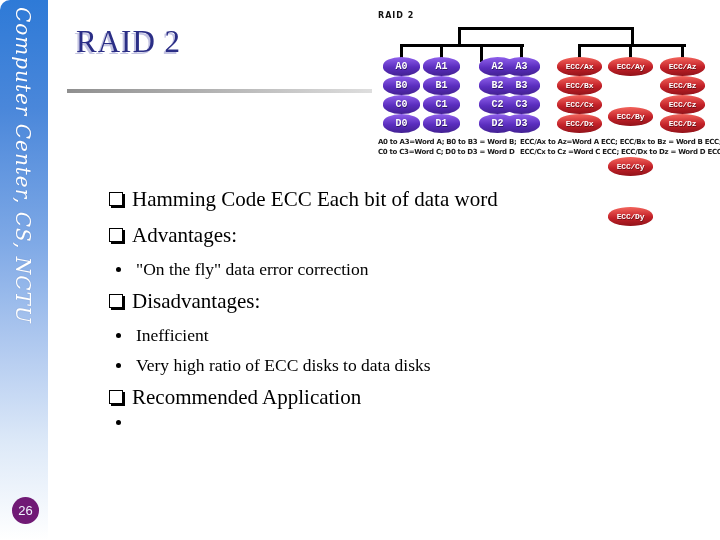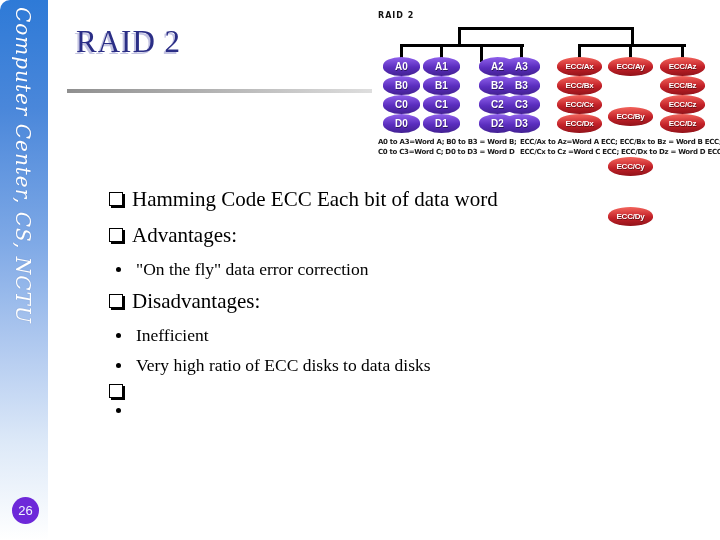--- a/index.html
+++ b/index.html
@@ -9,39 +9,39 @@
   
   .sidebar{position:absolute;left:0;top:0;width:48px;height:540px;
     background:linear-gradient(180deg,#2e7ad7 0%,#4a87da 20%,#7fa9e6 45%,#b3cbf0 65%,#dde9f8 82%,#ffffff 100%);
     border-top-left-radius:10px;}
   .sidebar-text{position:absolute;left:11px;top:7px;
     writing-mode:vertical-rl;
     font-family:"DejaVu Serif", serif;font-style:italic;font-size:20px;
     color:#ffffff;letter-spacing:1px;white-space:nowrap;
     text-shadow:0 0 1px rgba(40,60,120,0.35);}
   .page-badge{position:absolute;left:12px;top:497px;width:27px;height:27px;border-radius:50%;
-    background:#6d28d9;display:flex;align-items:center;justify-content:center;
+    background:#701a75;display:flex;align-items:center;justify-content:center;
     font-family:"Liberation Sans", sans-serif;font-size:13px;color:#f0f7ff;}
 
   
   .title{position:absolute;left:76px;top:24px;font-size:31px;letter-spacing:1px;
     color:#2b2e86;text-shadow:-2px 2px 0 #c3c3e2;font-family:"Liberation Serif", serif;}
   .title-rule{position:absolute;left:67px;top:89px;width:305px;height:4px;
     background:linear-gradient(90deg,#8f8f8f 0%,#b9b9b9 55%,#dedede 100%);}
 
   
   .diagram{position:absolute;left:375px;top:8px;width:342px;height:152px;}
   .diagram-label{position:absolute;left:3px;top:3px;font-family:"DejaVu Sans", sans-serif;
     font-weight:bold;font-size:8px;letter-spacing:1px;color:#111111;}
   .tl{position:absolute;background:#000000;}
   .stack{position:absolute;top:49px;display:flex;flex-direction:column;}
   .stack.data{width:37px;}
   .stack.ecc{width:45px;}
   .disk{height:19px;border-radius:50%/46%;color:#ffffff;text-align:center;line-height:19px;
-    font-family:Liberation Sans, sans-serif;font-weight:bold;
+    font-family:Liberation Mono, monospace;font-weight:bold;
     text-shadow:0.5px 0.5px 0 rgba(0,0,0,0.45);}
   .stack.data .disk{background:linear-gradient(178deg,#8b5ce8 8%,#5a2dbe 55%,#41208f 100%);font-size:10px;}
   .stack.ecc  .disk{background:linear-gradient(178deg,#ef5f58 8%,#c32128 55%,#8e1219 100%);font-size:8px;letter-spacing:-0.2px;}
   .caption{position:absolute;top:129px;font-family:"DejaVu Sans", sans-serif;font-weight:bold;
     font-size:7px;letter-spacing:-0.3px;line-height:10px;color:#1a1a1a;white-space:nowrap;}
   .caption.left{left:3px;}
   .caption.right{left:145px;}
 
   
   .bullets{position:absolute;left:78px;top:186px;width:610px;color:#000000;}
@@ -158,19 +158,20 @@
       <div class="row l2">
         <span class="dot"></span>
         <span>Inefficient</span>
       </div>
       <div class="row l2">
         <span class="dot"></span>
         <span>Very high ratio of ECC disks to data disks</span>
       </div>
       <div class="row l1">
         <span class="sq"></span>
+        <span>Recommended Application</span>
       </div>
       <div class="row l2">
         <span class="dot"></span>
       </div>
     </div>
 
 </div>
 
 </body></html>

